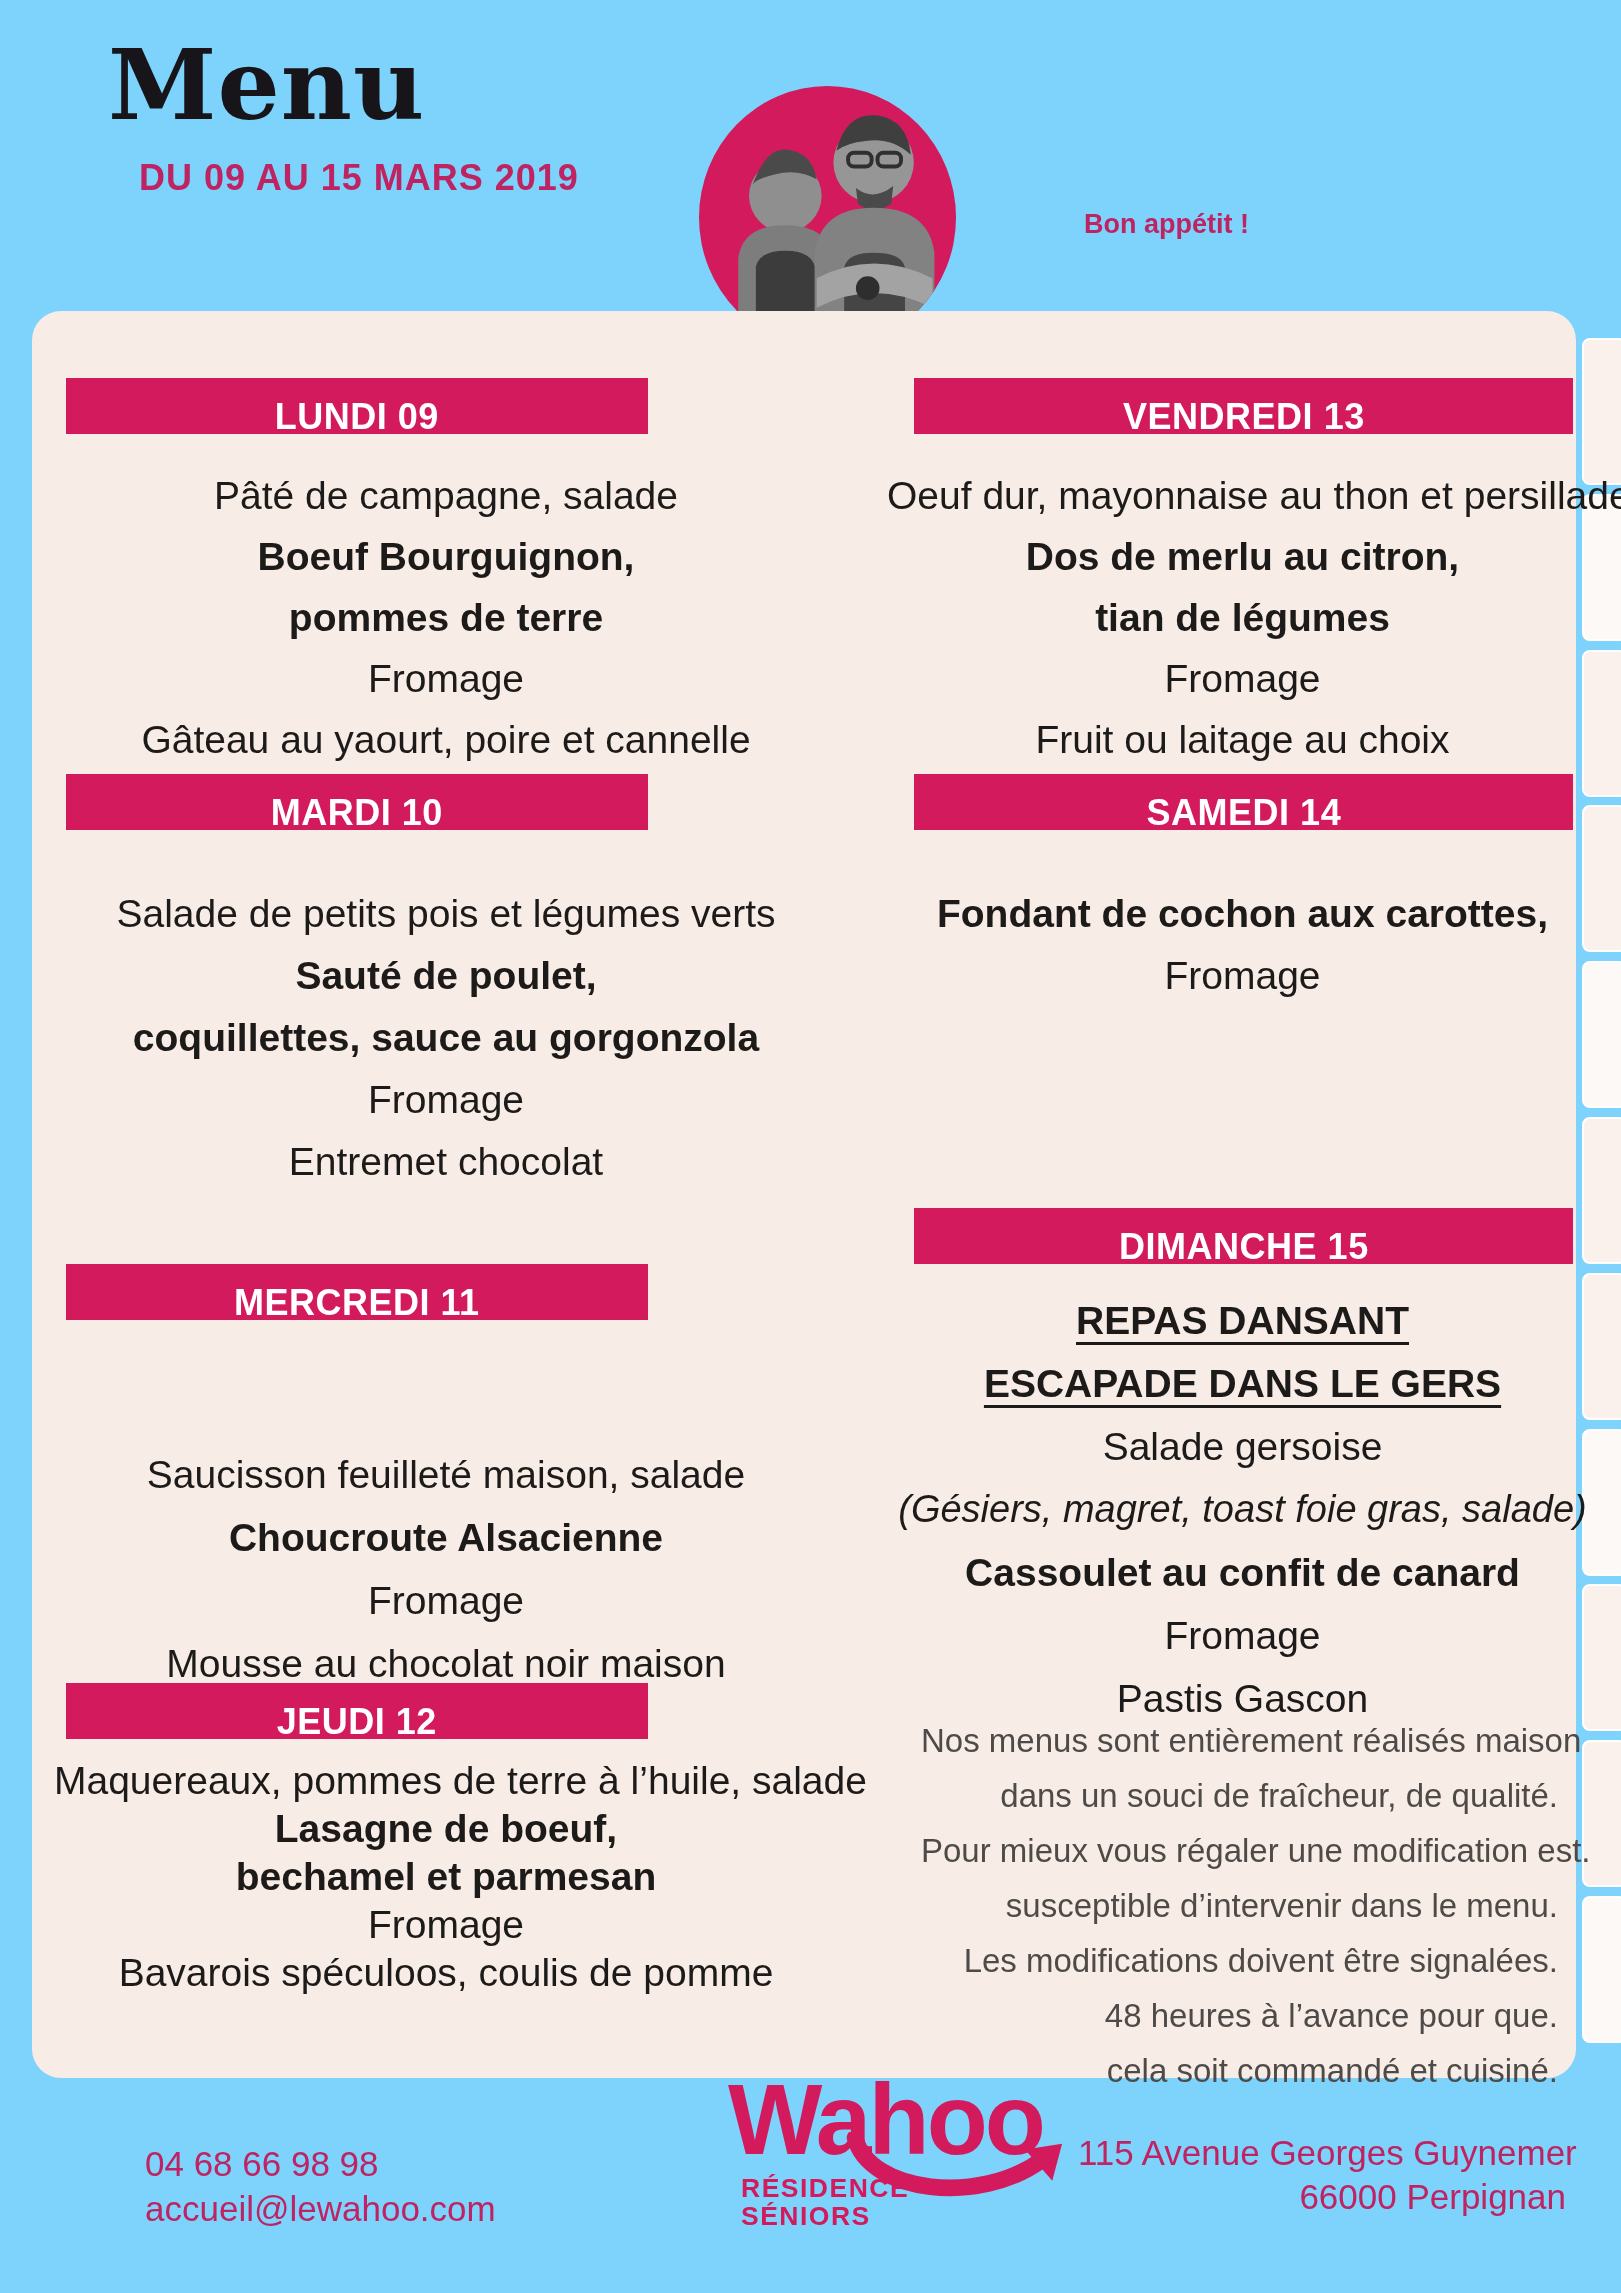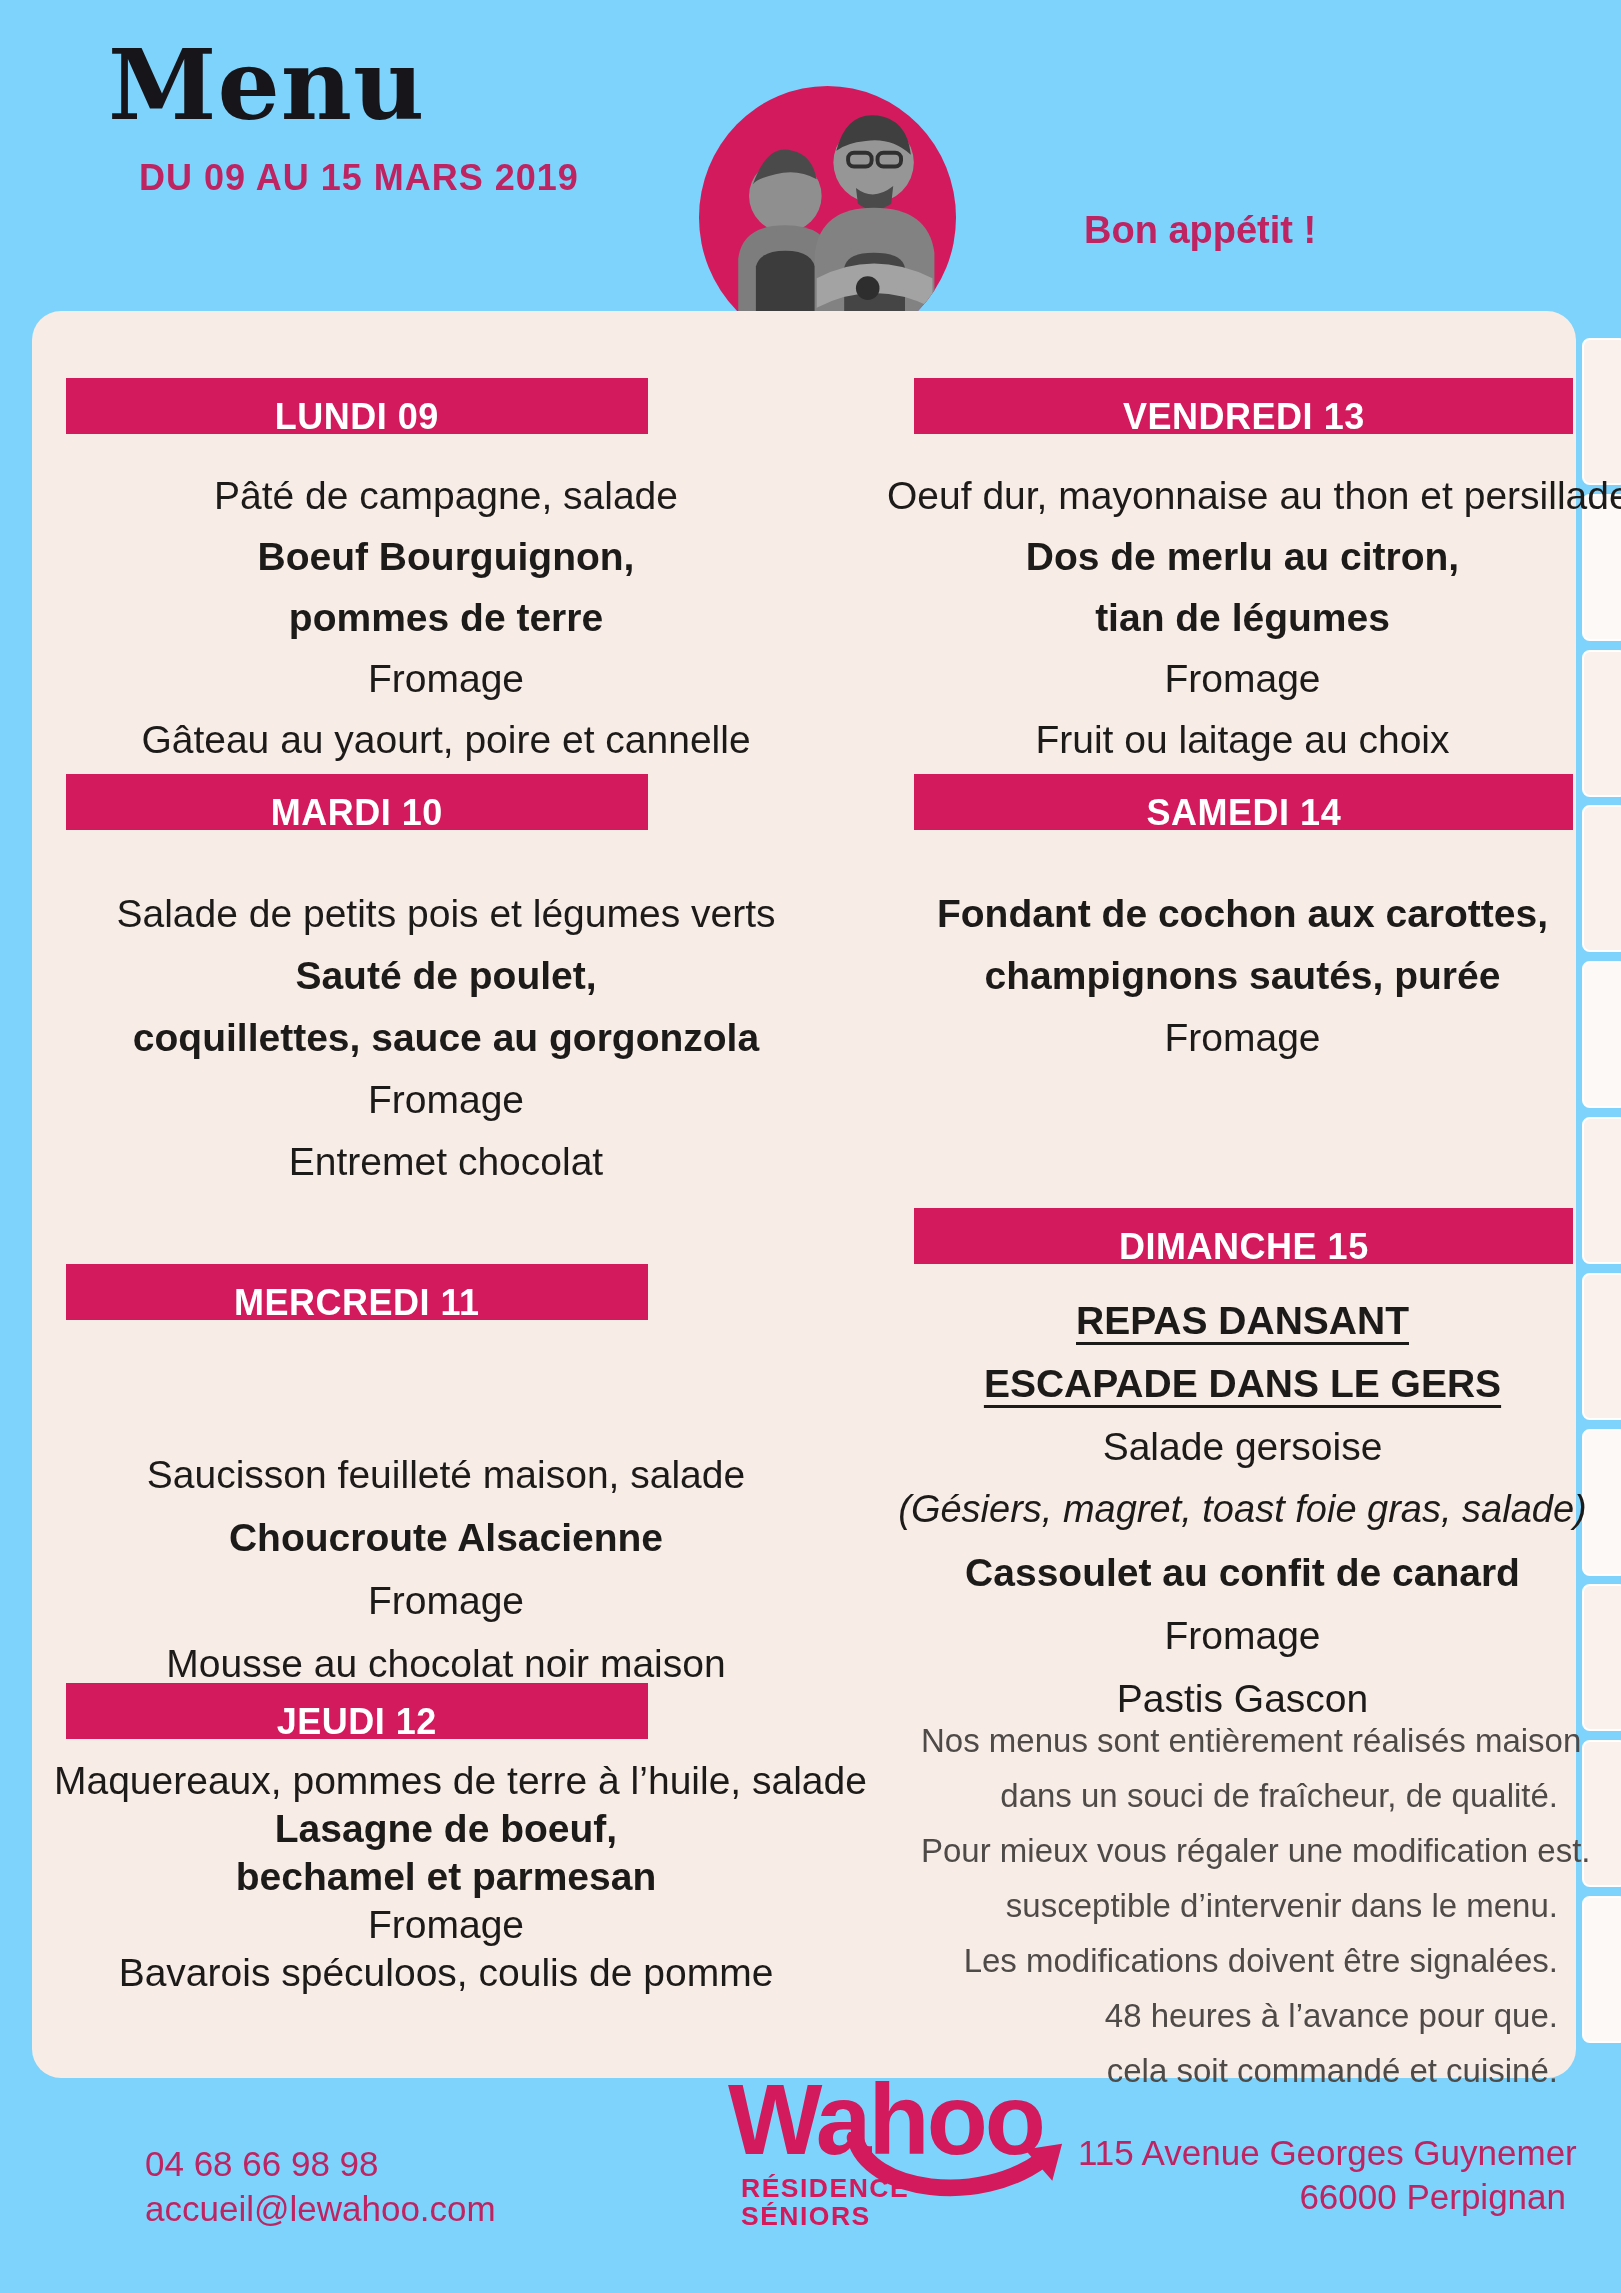--- a/index.html
+++ b/index.html
@@ -17,21 +17,21 @@
     position:absolute;left:139px;top:157px;
     font-size:36px;font-weight:bold;letter-spacing:1px;
     color:var(--pink);white-space:nowrap;
   }
   .photo{
     position:absolute;left:699px;top:86px;width:257px;height:263px;
     border-radius:50%;background:var(--crimson);overflow:hidden;
   }
   .tagline{
     position:absolute;left:1084px;top:209px;
-    font-size:38px;font-weight:bold;color:var(--pink);white-space:nowrap;
+    font-size:27px;font-weight:bold;color:var(--pink);white-space:nowrap;
   }
   
   .panel{
     position:absolute;left:32px;top:311px;width:1544px;height:1767px;
     background:var(--panel);border-radius:29px;
   }
   .tabs{position:absolute;left:1582px;top:338px;width:45px;height:1740px;}
   .tab{
     width:45px;height:147px;margin-bottom:8.8px;border-radius:7.8px;
     background:#faf1ec;border:2px solid #ffffff;box-sizing:border-box;
@@ -196,21 +196,20 @@
         <div class="ml regular">Fruit ou laitage au choix</div>
       </div>
   </section>
 
   <section class="day colR r2" style="top:774px;">
     <div class="day-bar">
         <span>SAMEDI 14</span>
       </div>
     <div class="menu-lines">
         <div class="ml bold">Fondant de cochon aux carottes,</div>
-        <div class="ml bold">champignons sautés, purée</div>
         <div class="ml regular">Fromage</div>
       </div>
   </section>
 
   <section class="day colR r3R" style="top:1208px;">
     <div class="day-bar">
         <span>DIMANCHE 15</span>
       </div>
     <div class="menu-lines">
         <div class="ml bold-underline">REPAS DANSANT</div>

